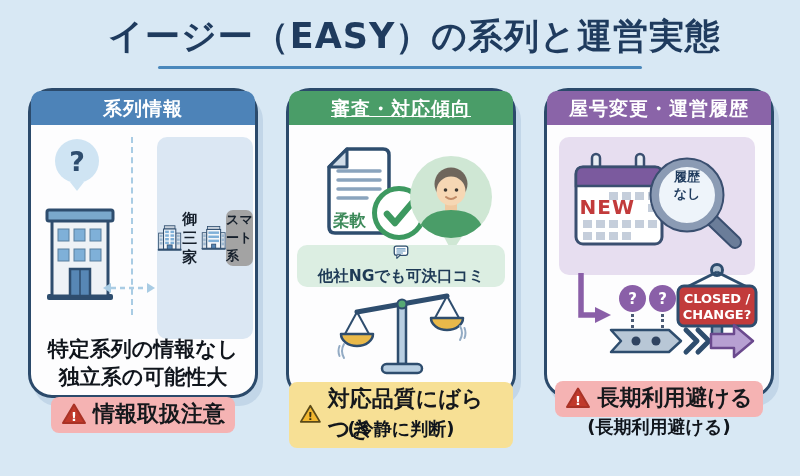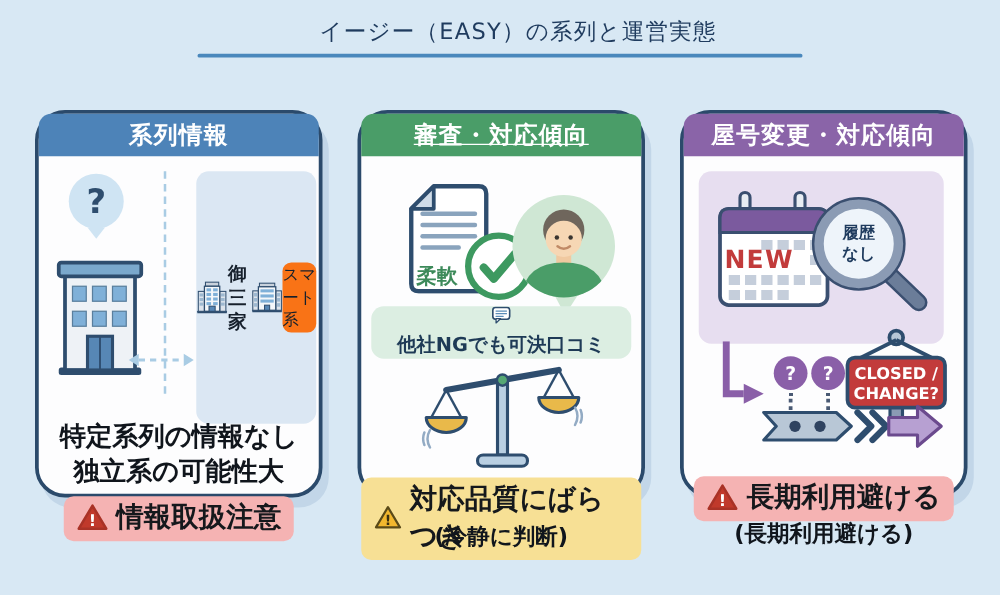--- a/index.html
+++ b/index.html
@@ -1,59 +1,59 @@
 <!DOCTYPE html>
 <html><head>
 <meta charset="utf-8">
 <style>
   html,body{margin:0;padding:0;}
   .page{position:relative;width:800px;height:476px;background:#d8e8f4;overflow:hidden;
         font-family:"DejaVu Sans","Liberation Sans",sans-serif;}
   .abs{position:absolute;}
   
   .title-block{position:absolute;top:13px;left:0;right:0;text-align:center;}
-  .title{font-size:18px;font-weight:normal;color:#1f3b5e;letter-spacing:1px;padding-left:29px;}
+  .title{font-size:35px;font-weight:bold;color:#1f3b5e;letter-spacing:1px;padding-left:29px;}
   .title-underline{width:484px;height:3px;background:#4a88bc;margin:6px auto 0;border-radius:2px;}
   
   .panels{position:absolute;top:88px;left:28px;display:flex;gap:28px;}
   .panel{width:230px;height:310px;box-sizing:border-box;background:#fdfdfe;
          border:3px solid #2b4a6b;border-radius:24px;box-shadow:5px 8px 0 #c2d6e8;}
   .panel-header{height:34px;line-height:34px;text-align:center;color:#fff;font-weight:bold;
                 font-size:19px;letter-spacing:1px;border-radius:10px 10px 0 0;}
   .h-blue{background:#4d83b8;} .h-green{background:#4a9d68;text-decoration:underline;} .h-purple{background:#8a64a8;}
   .panel-body{position:relative;height:315px;}
   
   .q-bubble{position:absolute;left:24px;top:14px;width:44px;height:44px;border-radius:50%;
             background:#cfe4f3;display:flex;align-items:center;justify-content:center;
             font-size:27px;font-weight:bold;color:#2e4d6e;}
   .q-bubble::after{content:"";position:absolute;left:15px;bottom:-8px;border-left:7px solid transparent;
             border-right:7px solid transparent;border-top:9px solid #cfe4f3;}
   .divider{position:absolute;left:100px;top:12px;height:178px;border-left:2px dashed #a9cce4;}
   .group-box{position:absolute;left:126px;top:12px;width:96px;height:202px;background:#dbe7f3;
              border-radius:10px;display:flex;align-items:center;
              justify-content:space-evenly;padding:2px 0;box-sizing:border-box;}
   .group-label{font-size:15px;font-weight:bold;color:#16202c;}
-  .group-pill{background:#f97316;border-radius:7px;padding:1px 0;font-size:13px;font-weight:normal;color:#16202c;}
+  .group-pill{background:#a3a3a3;border-radius:7px;padding:1px 0;font-size:13px;font-weight:bold;color:#16202c;}
   .panel-lines{position:absolute;top:210px;width:100%;text-align:center;font-size:21px;
                font-weight:bold;color:#10151c;line-height:1.35;}
   .badge-row{position:absolute;left:0;right:0;display:flex;justify-content:center;}
   .badge{display:inline-flex;align-items:center;gap:6px;padding:2px 10px 4px;border-radius:8px;
          font-size:22px;font-weight:bold;color:#15181c;}
   .badge.red{background:#f5b3b3;} .badge.yellow{background:#f7e095;}
   .sub{position:absolute;left:0;right:0;text-align:center;font-size:18px;font-weight:bold;color:#10151c;}
   
   .doc-label{position:absolute;left:44px;top:85px;font-size:16.5px;font-weight:bold;color:#3d8a5a;}
   .note-box{position:absolute;left:8px;top:120px;width:208px;height:42px;background:#dceee2;
             border-radius:10px;display:flex;align-items:center;justify-content:center;gap:7px;
             font-size:15.5px;font-weight:bold;color:#1e3a56;flex-direction:column;}
   
   .purple-box{position:absolute;left:12px;top:12px;width:196px;height:138px;background:#e7def0;border-radius:10px;}
   .cal-new{position:absolute;left:32px;top:70px;width:56px;text-align:right;
            font-size:20px;font-weight:bold;color:#c23b3b;letter-spacing:1px;}
-  .mag-label{position:absolute;left:116px;top:54px;width:48px;text-align:center;
+  .mag-label{position:absolute;left:116px;top:44px;width:48px;text-align:center;
              font-size:13px;font-weight:bold;color:#1f3b5e;line-height:1.3;}
   .q-circle{position:absolute;width:27px;height:27px;border-radius:50%;background:#8a5fa8;
             display:flex;align-items:center;justify-content:center;font-size:15px;font-weight:bold;color:#fff;}
   .q-tail{position:absolute;width:0;height:14px;border-left:3px dotted #4a5a74;}
 </style>
 </head>
 <body>
 
 <div class="page">
 
@@ -246,21 +246,21 @@
               <text x="13" y="18.5" text-anchor="middle" font-size="13" font-weight="bold" fill="#3a3010">!</text>
             </svg>
             <span>対応品質にばらつき</span>
           </span>
         </div>
         <div class="sub" style="top:292px;">(冷静に判断)</div>
       </div>
     </section>
 
     <section class="panel">
-      <header class="panel-header h-purple">屋号変更・対応傾向</header>
+      <header class="panel-header h-purple">屋号変更・運営履歴</header>
       <div class="panel-body">
 
         <div class="purple-box"></div>
 
         <svg class="abs" style="left:26px;top:26px;" width="92" height="96" viewBox="0 0 92 96">
           <rect x="19" y="3" width="8" height="18" rx="4" fill="#e8edf3" stroke="#3a4f70" stroke-width="2.5"></rect>
           <rect x="63" y="3" width="8" height="18" rx="4" fill="#e8edf3" stroke="#3a4f70" stroke-width="2.5"></rect>
           <rect x="3" y="16" width="86" height="77" rx="7" fill="#ffffff" stroke="#3a4f70" stroke-width="3"></rect>
           <path d="M10,16 H82 Q89,16 89,23 V35 H3 V23 Q3,16 10,16 Z" fill="#7b5a9e" stroke="#3a4f70" stroke-width="2.5"></path>
           <g fill="#c5cedb">

